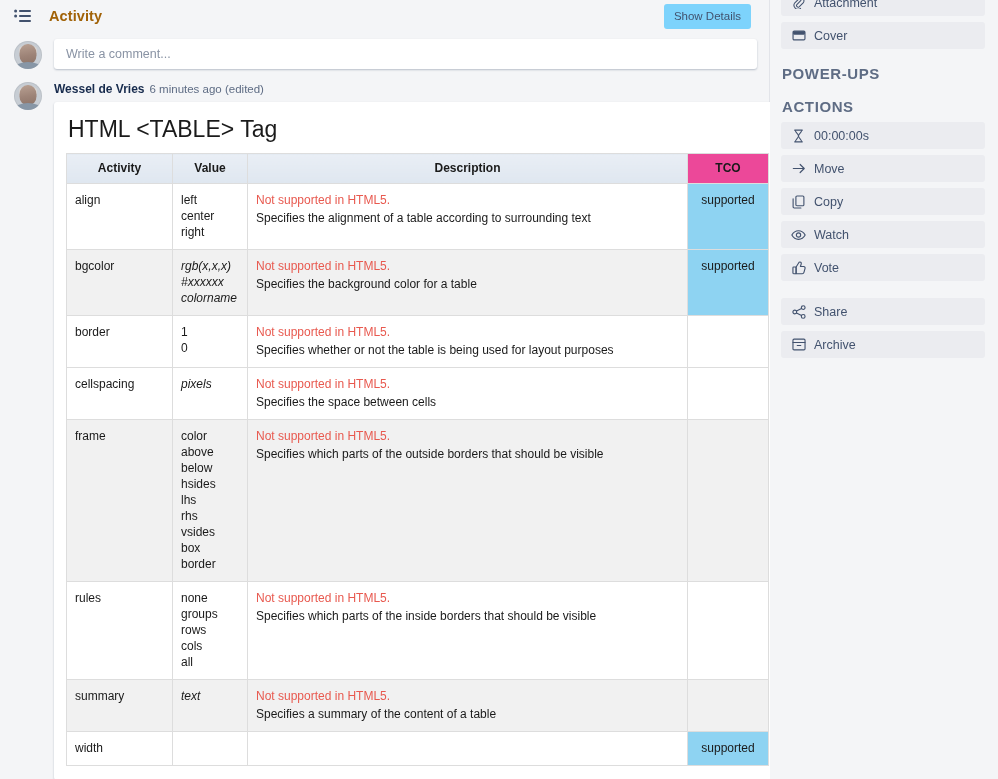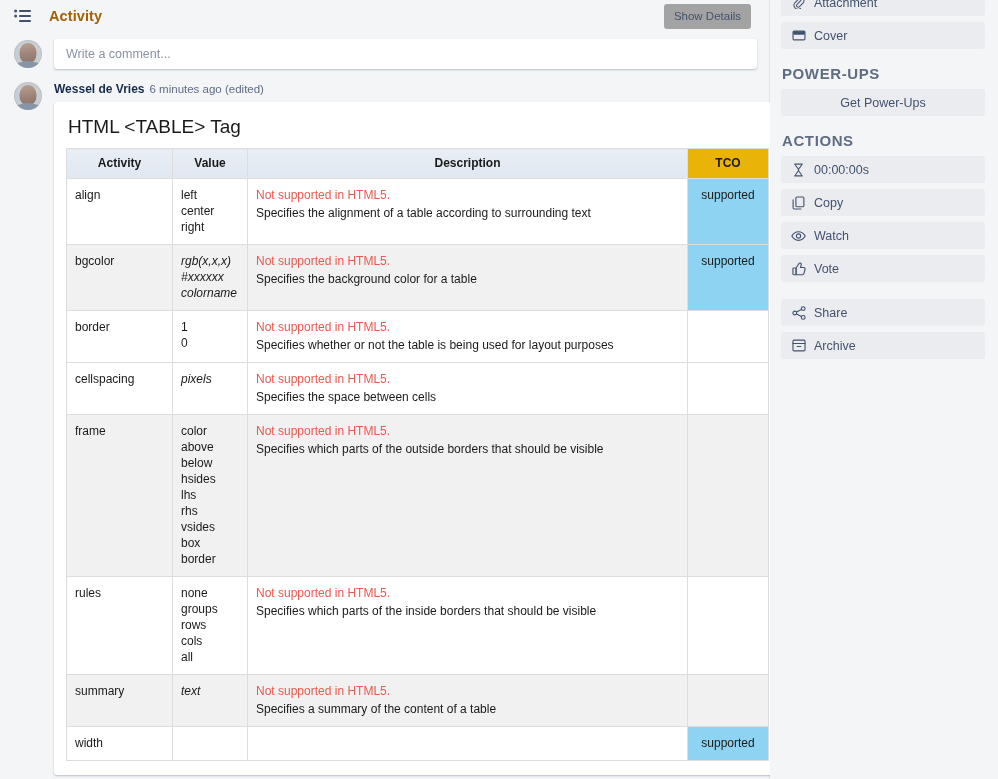--- a/index.html
+++ b/index.html
@@ -52,21 +52,21 @@
     letter-spacing: .1px;
   }
   .show-details-btn {
     position: absolute;
     right: 6px;
     top: 4px;
     height: 25px;
     padding: 0 10px;
     font-size: 11.5px;
     color: #42526e;
-    background: #a3a3a3;
+    background: #7dd3fc;
     border: none;
     border-radius: 3px;
     cursor: pointer;
     font-family: "Liberation Sans", sans-serif;
     line-height: 25px;
   }
 
   
   .avatar {
     width: 28px; height: 28px;
@@ -97,21 +97,21 @@
     position: absolute;
     left: 50%; bottom: -5px;
     transform: translateX(-50%);
     width: 26px; height: 12px;
     border-radius: 50% 50% 0 0;
     background: #8796a6;
   }
 
   .comment-row {
     display: flex;
-    align-items: center;
+    align-items: flex-end;
     margin-top: 7px;
     padding-left: 4px;
   }
   .comment-box {
     flex: 1;
     margin-left: 12px;
     height: 30px;
     background: #fff;
     border-radius: 3px;
     box-shadow: 0 1px 2px rgba(9,30,66,.25);
@@ -142,21 +142,21 @@
 
   .post-card {
     background: #fff;
     border-radius: 3px;
     box-shadow: 0 1px 2px rgba(9,30,66,.25);
     padding: 12px 12px 14px 12px;
     width: 721px;
   }
 
   .doc-title {
-    font-size: 19px;
+    font-size: 23px;
     font-weight: normal;
     color: #1a1a1a;
     margin: 2px 0 10px 2px;
     font-family: "Liberation Sans", sans-serif;
   }
 
   
   table.ref {
     border-collapse: collapse;
     width: 702px;
@@ -171,21 +171,21 @@
     line-height: 16px;
   }
   table.ref thead th {
     background: linear-gradient(#e9eef5,#dfe7f0);
     text-align: center;
     font-weight: bold;
     color: #1a1a1a;
     font-size: 12px;
     padding: 6px 4px 7px 4px;
   }
-  table.ref thead th.tco-head { background: #eab308; }
+  table.ref thead th.tco-head { background: #ec4899; }
 
   col.c-attr  { width: 106px; }
   col.c-val   { width: 75px; }
   col.c-desc  { width: 440px; }
   col.c-tco   { width: 81px; }
 
   tbody tr.alt td { background: #f1f1f1; }
   tbody tr td { background: #ffffff; }
 
   td.attr { color: #1a1a1a; }
@@ -436,35 +436,42 @@
       <span class="ico">
         <svg width="14" height="13" viewBox="0 0 16 14" fill="none" stroke="currentColor" stroke-width="1.3">
           <rect x="1.2" y="2" width="13.6" height="10" rx="1.3"></rect>
           <rect x="1.2" y="2" width="13.6" height="4" rx="1.3" fill="currentColor" stroke="none"></rect>
         </svg>
       </span>
       <span>Cover</span>
     </button>
 
     <div class="side-heading">POWER-UPS</div>
-    <button class="side-btn centered">Get Power-Ups</button>
 
     <div class="side-heading">ACTIONS</div>
 
     <button class="side-btn">
       <span class="ico">
         <svg width="13" height="14" viewBox="0 0 14 16" fill="none" stroke="currentColor" stroke-width="1.2">
           <path d="M2.6 1.3h8.8M2.6 14.7h8.8" stroke-linecap="round"></path>
           <path d="M3.4 1.3c0 3 3.6 4.3 3.6 6.7s-3.6 3.7-3.6 6.7"></path>
           <path d="M10.6 1.3c0 3-3.6 4.3-3.6 6.7s3.6 3.7 3.6 6.7"></path>
         </svg>
       </span>
       <span>00:00:00s</span>
     </button>
 
+    <button class="side-btn">
+      <span class="ico">
+        <svg width="14" height="13" viewBox="0 0 16 14" fill="none" stroke="currentColor" stroke-width="1.3">
+          <path d="M1.5 7h12.5M9.3 2.4 14 7l-4.7 4.6" stroke-linecap="round" stroke-linejoin="round"></path>
+        </svg>
+      </span>
+      <span>Move</span>
+    </button>
 
     <button class="side-btn">
       <span class="ico">
         <svg width="13" height="14" viewBox="0 0 14 15" fill="none" stroke="currentColor" stroke-width="1.2">
           <rect x="4.2" y="1" width="8.6" height="10.6" rx="1.2"></rect>
           <path d="M9.6 13.9H2.4a1.2 1.2 0 0 1-1.2-1.2V4.1" stroke-linecap="round"></path>
         </svg>
       </span>
       <span>Copy</span>
     </button>

